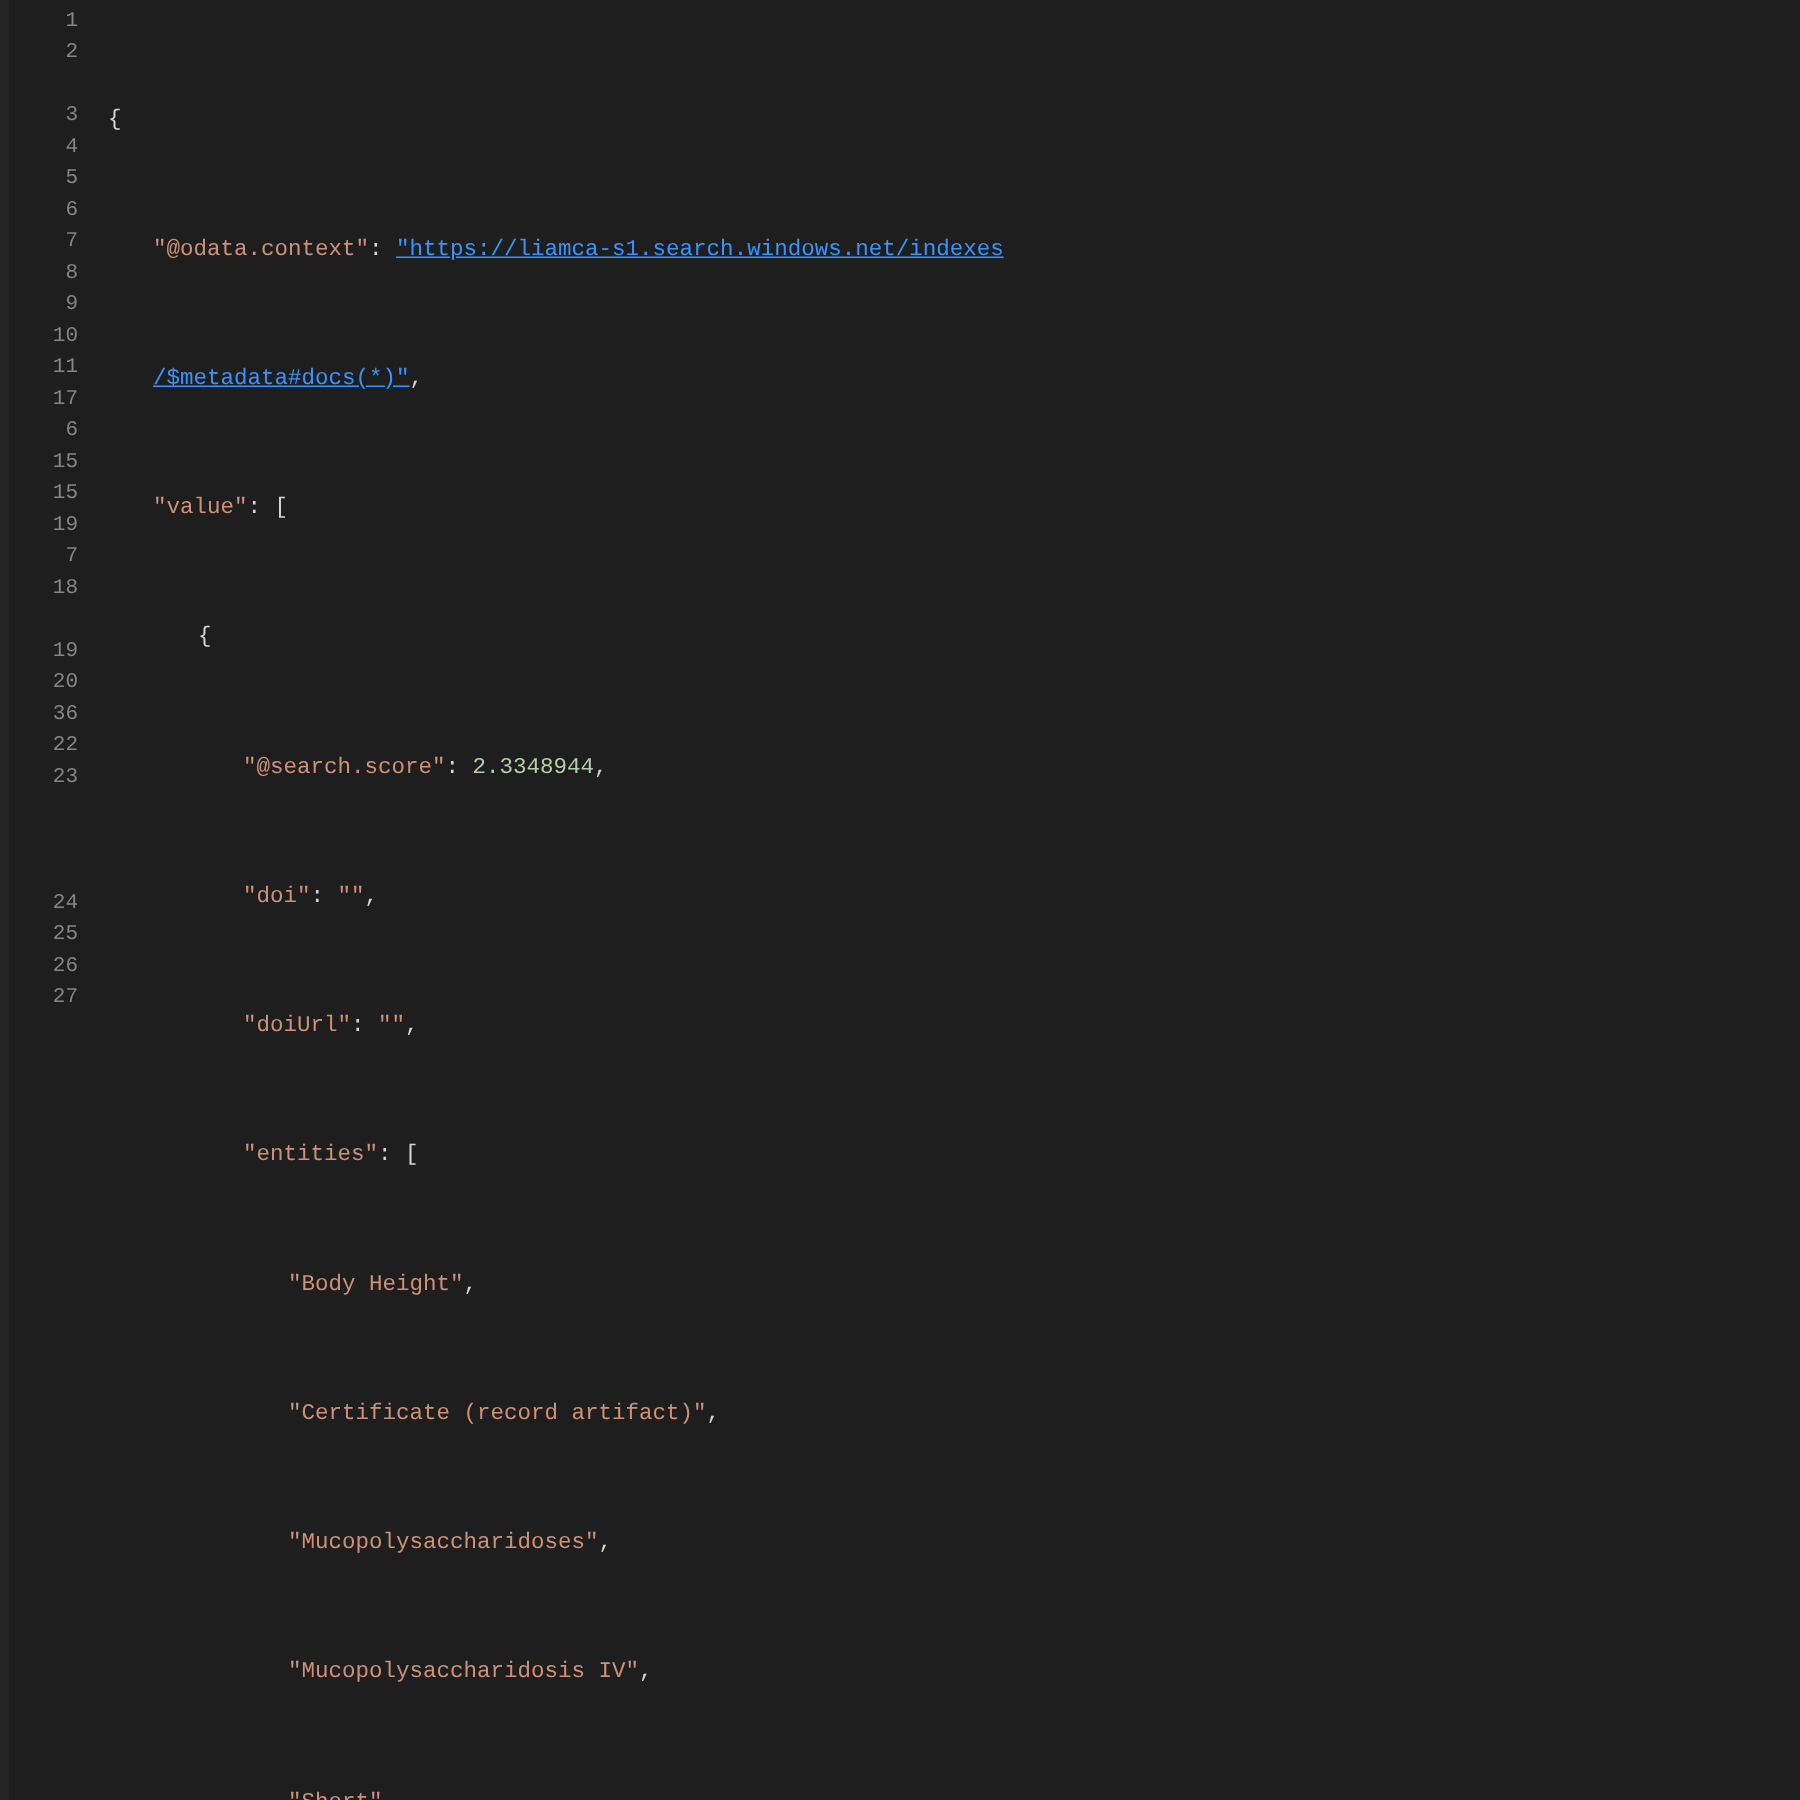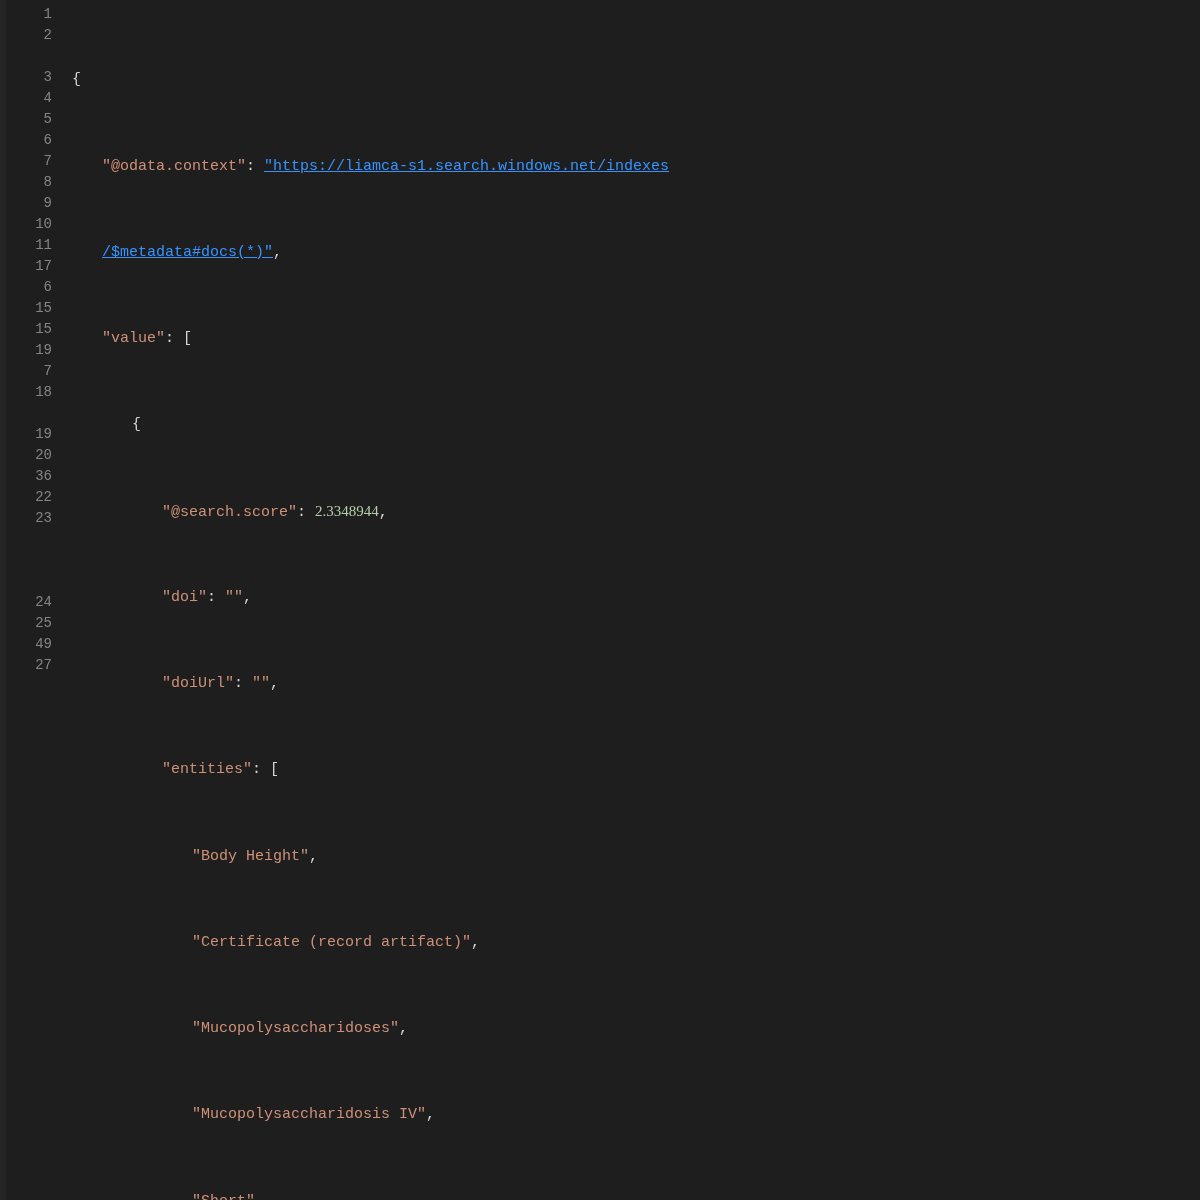--- a/index.html
+++ b/index.html
@@ -62,21 +62,21 @@
       display: block;
       height: 21px;
       line-height: 21px;
       white-space: pre;
     }
 
     
     .t-brace { color: #d4d4d4; }
     .t-key { color: #ce9178; } 
     .t-colon { color: #d4d4d4; } 
-    .t-num { color: #b5cea8; font-family: Liberation Serif, serif; } 
+    .t-num { color: #b5cea8; } 
     .t-str { color: #ce9178; } 
     .t-bracket { color: #d4d4d4; }
     .t-comma { color: #d4d4d4; }
     .t-link { color: #3794ff; text-decoration: underline; }
 
     .indent1 { display: inline-block; width: 30px; }
     .indent2 { display: inline-block; width: 60px; }
     .indent3 { display: inline-block; width: 90px; }
     .indent4 { display: inline-block; width: 120px; }
   </style>
@@ -110,21 +110,21 @@
     <span class="line-num">19</span>
     <span class="line-num">20</span>
     <span class="line-num">36</span>
     <span class="line-num">22</span>
     <span class="line-num">23</span>
     <span class="line-num"></span>
     <span class="line-num"></span>
     <span class="line-num"></span>
     <span class="line-num">24</span>
     <span class="line-num">25</span>
-    <span class="line-num">49</span>
+    <span class="line-num">26</span>
     <span class="line-num">27</span>
   </div>
 
   <div class="code-content">
     
     <span class="code-line"><span class="t-brace">{</span></span>
     
     <span class="code-line"><span class="indent1"></span><span class="t-key">"@odata.context"</span><span class="t-colon">: </span><span class="t-link">"https://liamca-s1.search.windows.net/indexes</span></span>
     
     <span class="code-line"><span class="indent1"></span><span class="t-link">/$metadata#docs(*)"</span><span class="t-comma">,</span></span>

